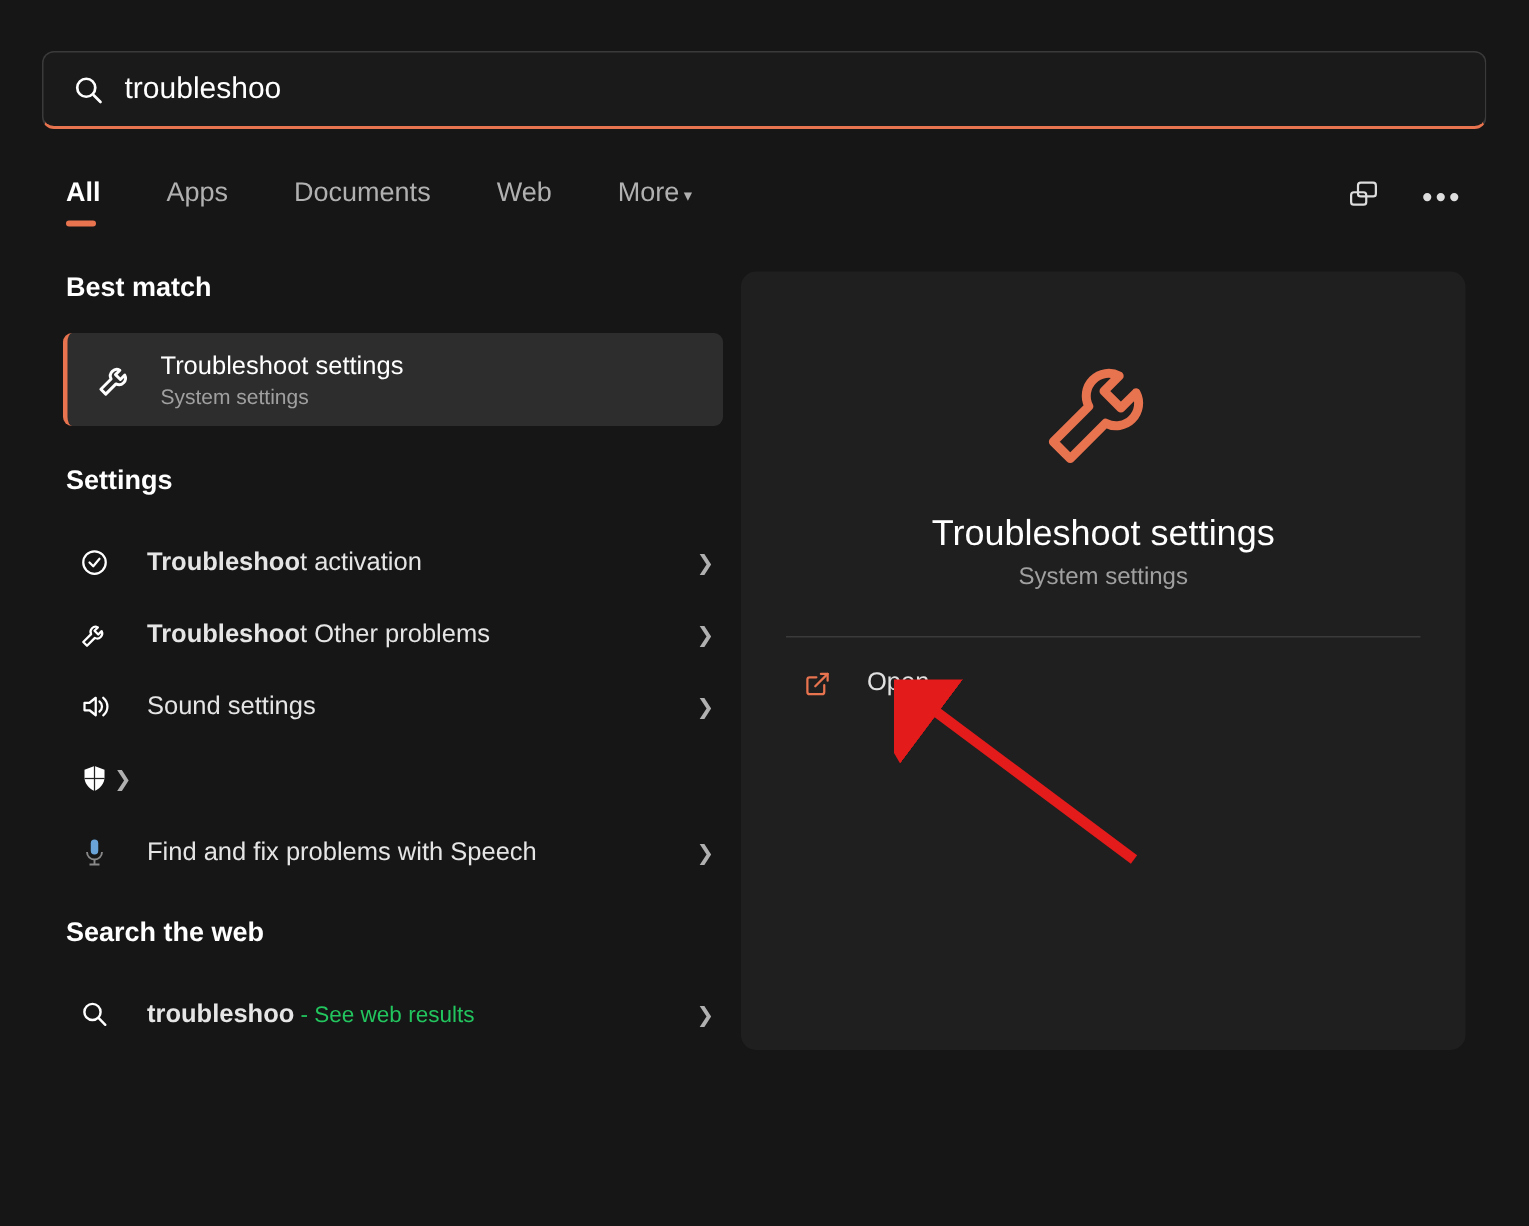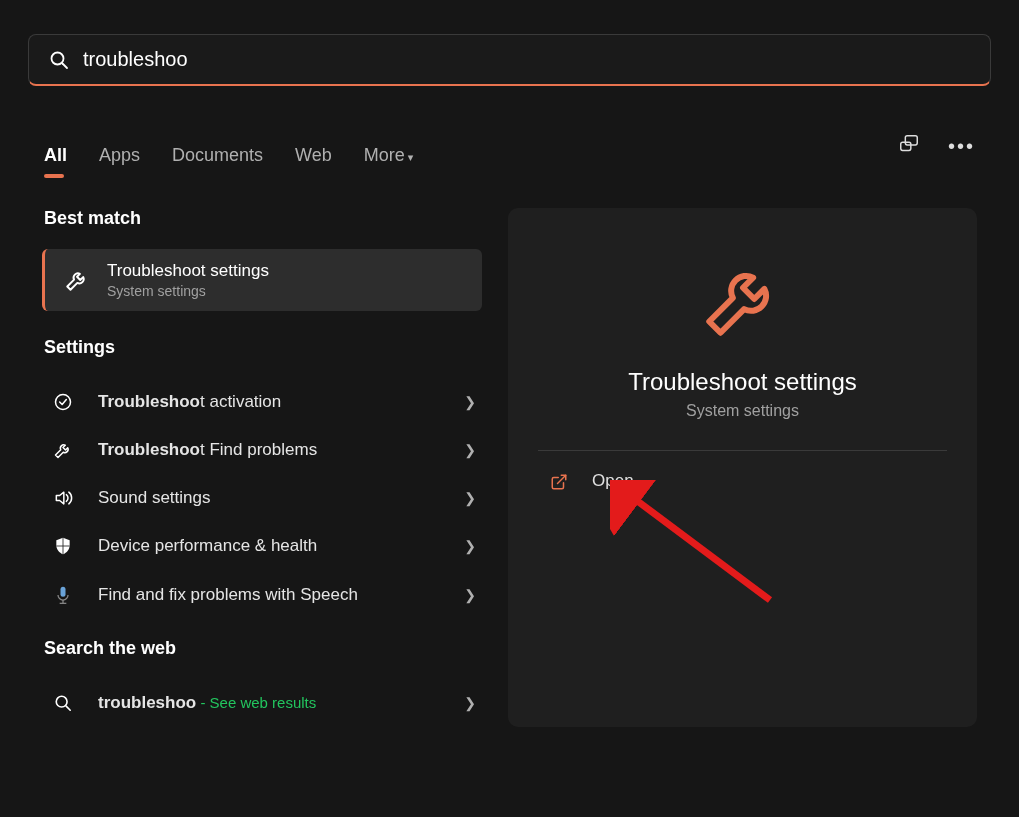--- a/index.html
+++ b/index.html
@@ -42,22 +42,21 @@
     }
     .nav-row {
       display: flex;
       align-items: center;
       justify-content: space-between;
       margin-top: 32px;
       padding: 0 16px;
     }
     .nav-tabs {
       display: flex;
-      gap: 32px;
-      margin-top: 27px;
+      gap: 44px;
     }
     .nav-tab {
       font-size: 18px;
       color: #b0b0b0;
       cursor: pointer;
       position: relative;
       padding-bottom: 8px;
     }
     .nav-tab.active {
       color: #fff;
@@ -79,21 +78,21 @@
       color: #b0b0b0;
     }
     .nav-actions {
       display: flex;
       gap: 28px;
       align-items: center;
     }
     .content {
       display: flex;
       margin-top: 34px;
-      gap: 26px;
+      gap: 12px;
       padding: 0 14px;
     }
     .left-col {
       width: 440px;
       flex-shrink: 0;
     }
     .section-header {
       font-size: 18px;
       font-weight: 600;
       color: #fff;
@@ -277,21 +276,21 @@
         <div class="label"><span class="bold">Troubleshoo</span><span>t activation</span></div>
         <div class="chev">❯</div>
       </div>
 
       <div class="result-item">
         <div class="icon">
           <svg width="20" height="20" viewBox="0 0 24 24" fill="none" stroke="#fff" stroke-width="1.8" stroke-linecap="round" stroke-linejoin="round">
             <path d="M14.7 6.3a4 4 0 0 0-5.4 5.4L3 18l3 3 6.3-6.3a4 4 0 0 0 5.4-5.4L15 12l-3-3 2.7-2.7z"></path>
           </svg>
         </div>
-        <div class="label"><span class="bold">Troubleshoo</span><span>t Find problems</span></div>
+        <div class="label"><span class="bold">Troubleshoo</span><span>t Other problems</span></div>
         <div class="chev">❯</div>
       </div>
 
       <div class="result-item">
         <div class="icon">
           <svg width="20" height="20" viewBox="0 0 24 24" fill="none" stroke="#fff" stroke-width="1.8" stroke-linecap="round" stroke-linejoin="round">
             <path d="M4 9v6h4l5 4V5L8 9H4z"></path>
             <path d="M16 8a5 5 0 0 1 0 8"></path>
             <path d="M19 5a9 9 0 0 1 0 14"></path>
           </svg>
@@ -301,21 +300,20 @@
       </div>
 
       <div class="result-item">
         <div class="icon">
           <svg width="20" height="20" viewBox="0 0 24 24" fill="#fff">
             <path d="M12 2l8 3v6c0 5-3.5 9-8 11-4.5-2-8-6-8-11V5l8-3z"></path>
             <rect x="11.5" y="2" width="1" height="20" fill="#222"></rect>
             <rect x="4" y="11.5" width="16" height="1" fill="#222"></rect>
           </svg>
         </div>
-        <div class="label">Device performance &amp; health</div>
         <div class="chev">❯</div>
       </div>
 
       <div class="result-item">
         <div class="icon">
           <svg width="20" height="22" viewBox="0 0 24 24">
             <rect x="9" y="2" width="6" height="12" rx="3" fill="#6aa3d8"></rect>
             <path d="M6 12a6 6 0 0 0 12 0" stroke="#888" stroke-width="1.5" fill="none"></path>
             <line x1="12" y1="18" x2="12" y2="22" stroke="#888" stroke-width="1.5"></line>
             <line x1="8" y1="22" x2="16" y2="22" stroke="#888" stroke-width="1.5"></line>

